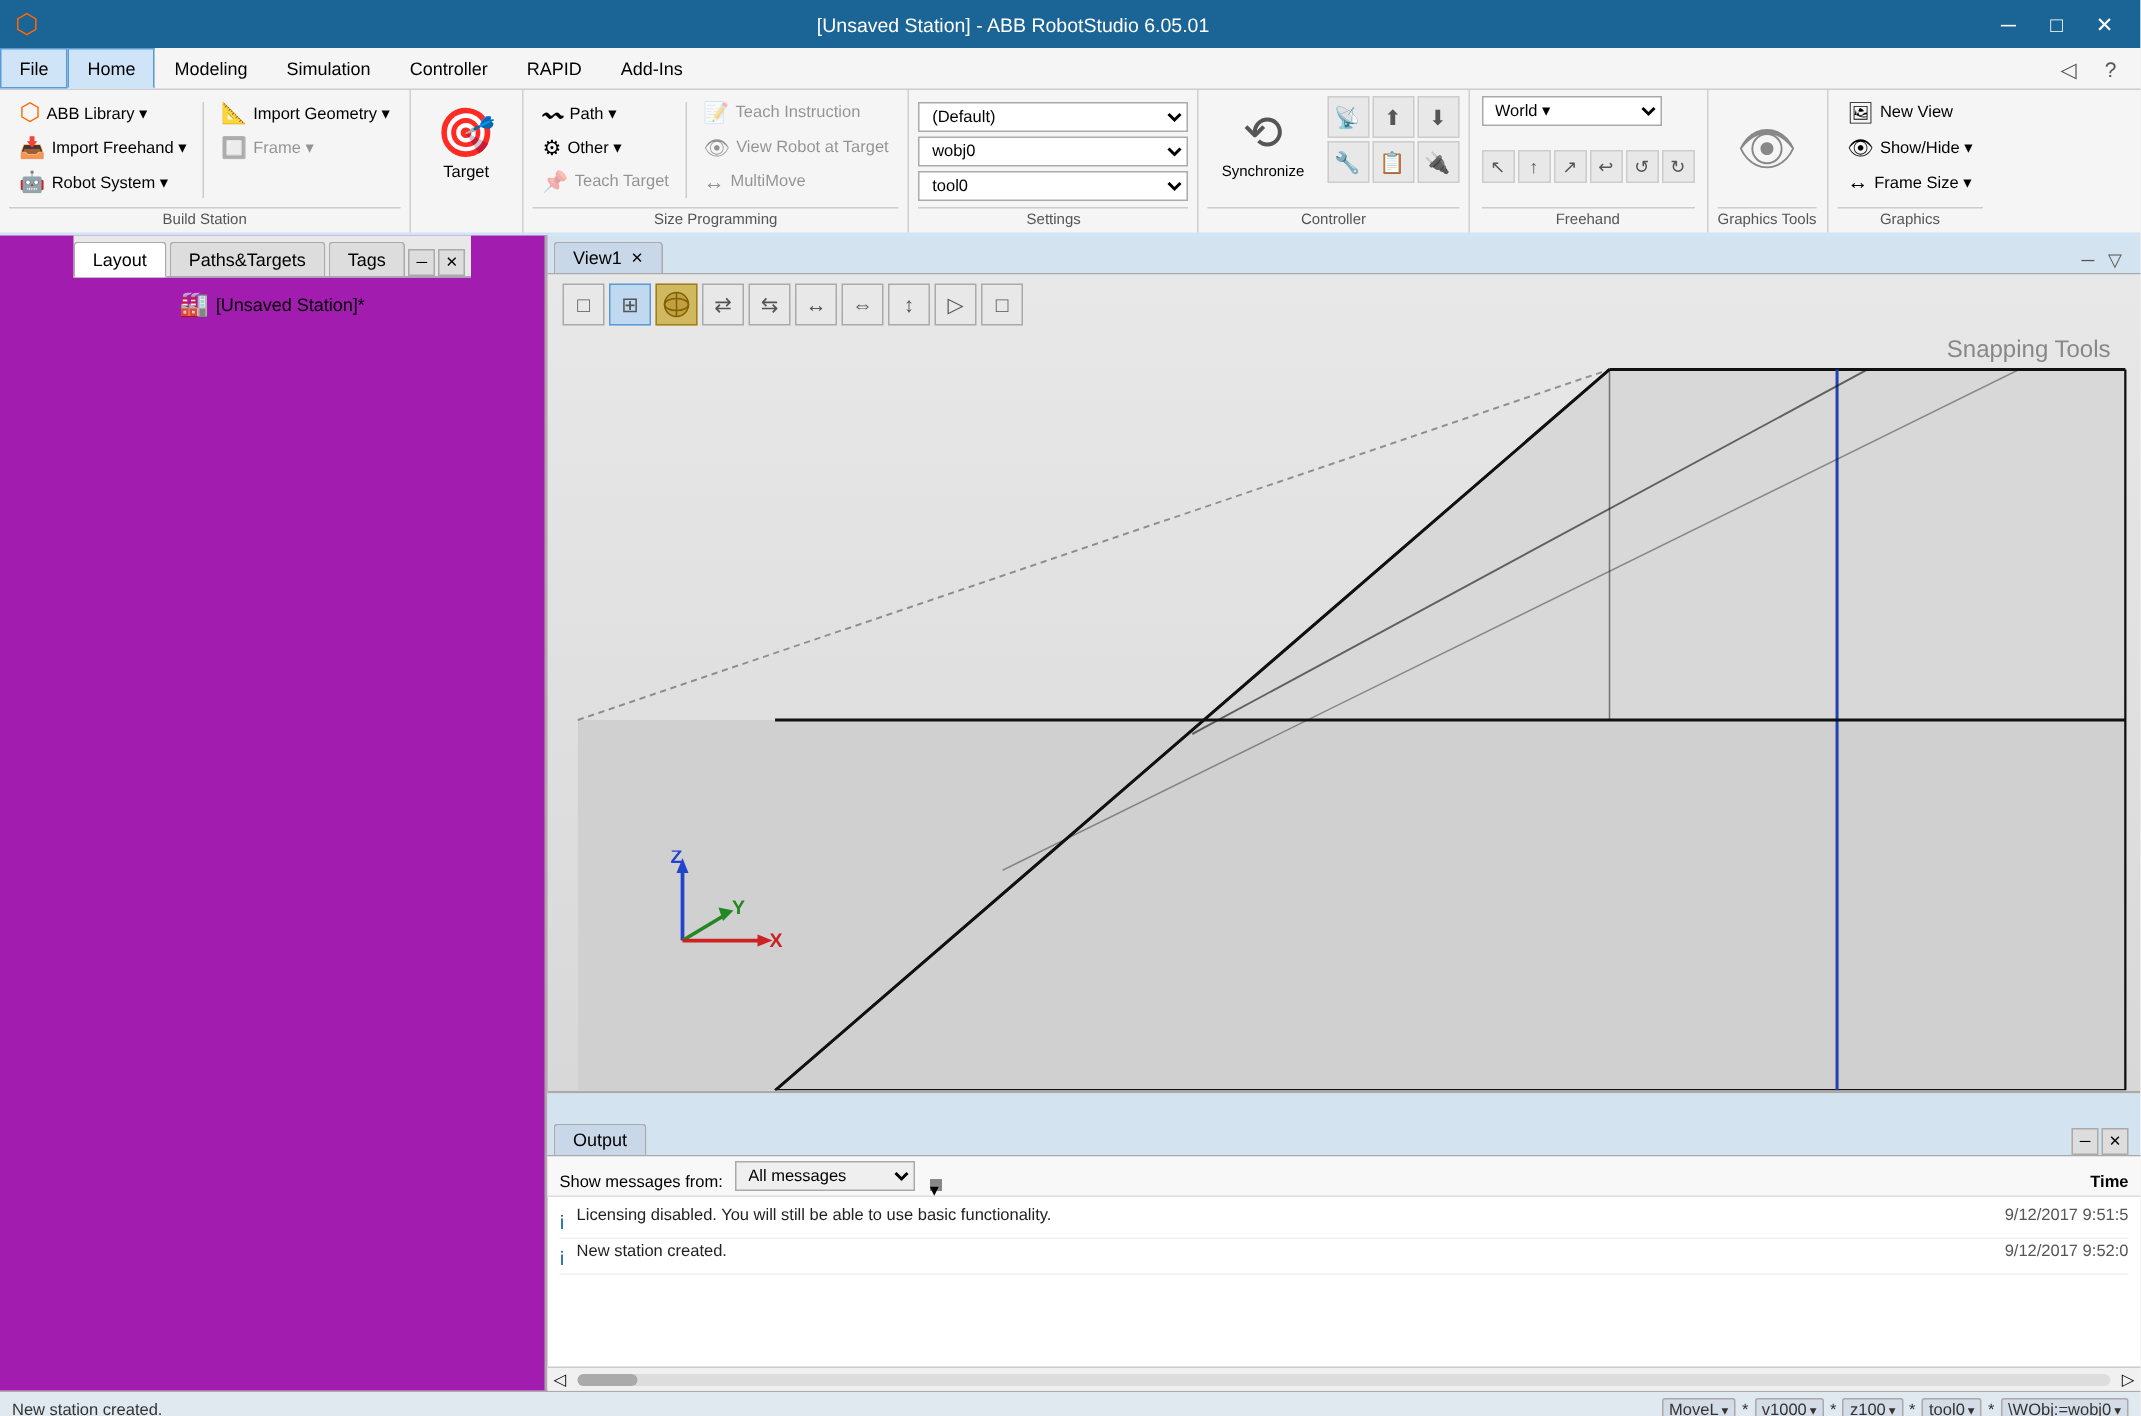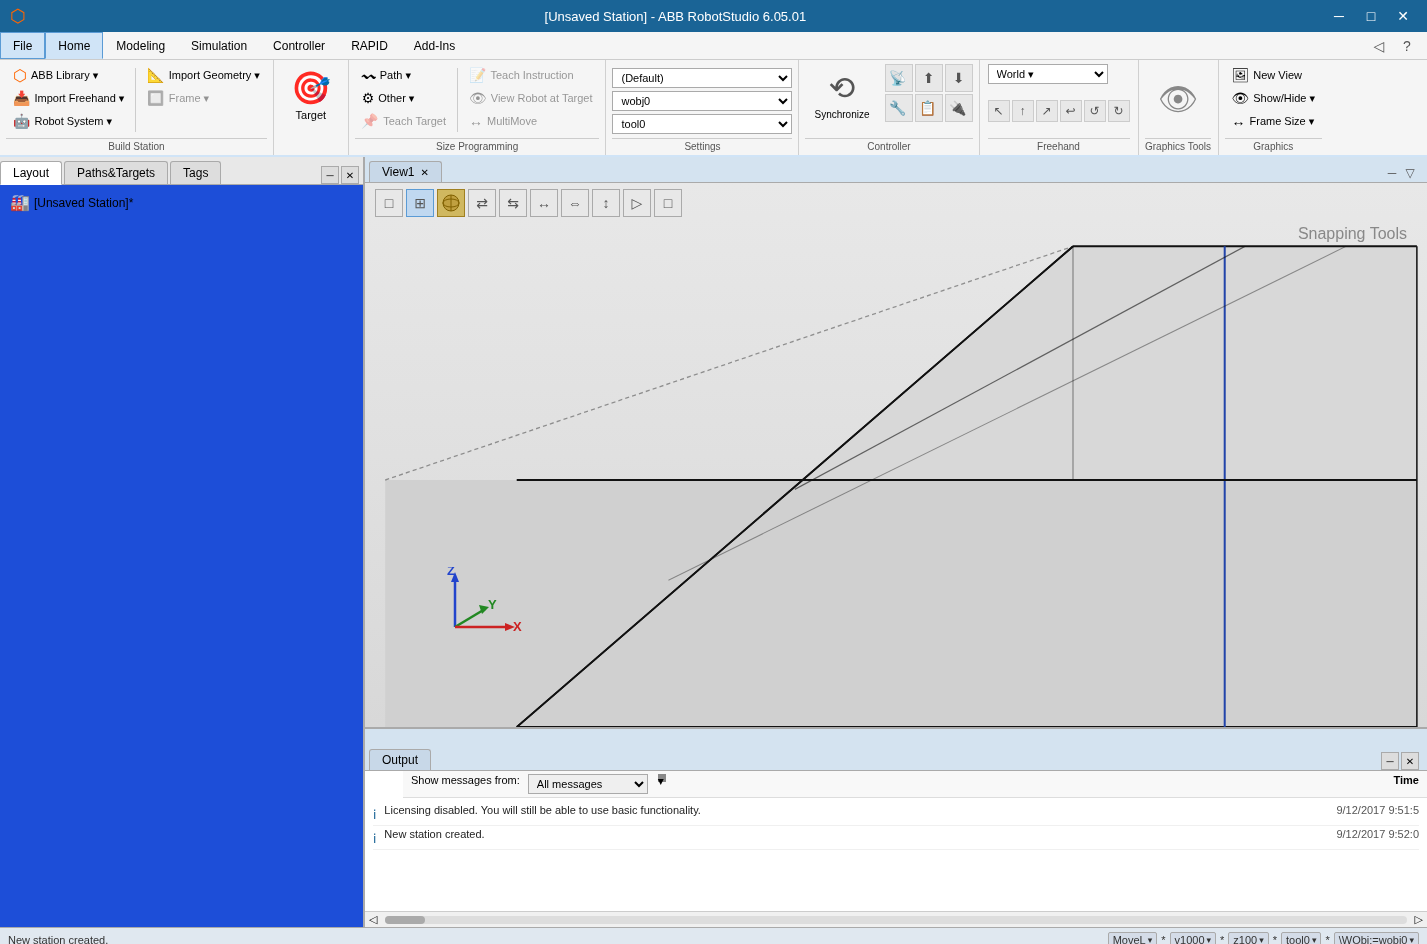--- a/index.html
+++ b/index.html
@@ -120,23 +120,24 @@
     
     .main-area {
       display: flex;
       height: calc(944px - 32px - 28px - 90px - 24px);
     }
 
     
     .left-panel {
       width: 365px;
       border-right: 2px solid #aaa;
-      background: #1d4ed8;
+      background: #a21caf;
       display: flex;
       flex-direction: column;
+      align-items: center;
     }
     .panel-tabs {
       display: flex;
       background: #e8e8e8;
       border-bottom: 1px solid #aaa;
       height: 28px;
       align-items: flex-end;
     }
     .panel-tab {
       padding: 4px 12px;
@@ -257,26 +258,25 @@
       cursor: pointer;
       border: 1px solid #aaa;
       border-bottom: none;
       background: #c8d8e8;
       border-radius: 3px 3px 0 0;
     }
     .output-tab-controls { display: flex; align-items: center; gap: 2px; padding-right: 4px; }
     .output-content { flex: 1; overflow-y: auto; padding: 4px 8px; }
     .output-filter {
       display: flex;
-      align-items: flex-start;
+      align-items: flex-end;
       gap: 8px;
       padding: 3px 8px;
       border-bottom: 1px solid #ddd;
       background: #f8f8f8;
-      margin-left: 38px;
     }
     .output-filter label { font-size: 11px; }
     .output-filter select { font-size: 11px; border: 1px solid #aaa; padding: 1px 4px; height: 20px; }
     .output-time-header { margin-left: auto; font-size: 11px; font-weight: bold; }
     .output-row { display: flex; gap: 8px; padding: 2px 0; font-size: 11px; align-items: flex-start; border-bottom: 1px solid #f0f0f0; }
     .output-icon { color: #1a6496; font-size: 13px; flex-shrink: 0; margin-top: 1px; }
     .output-msg { flex: 1; color: #222; }
     .output-timestamp { font-size: 11px; color: #555; white-space: nowrap; }
     .output-scrollbar-area { height: 16px; border-top: 1px solid #ccc; background: #f0f0f0; display: flex; align-items: center; }
     .output-scrollbar-track { flex: 1; height: 8px; background: #ddd; margin: 0 4px; border-radius: 4px; }

